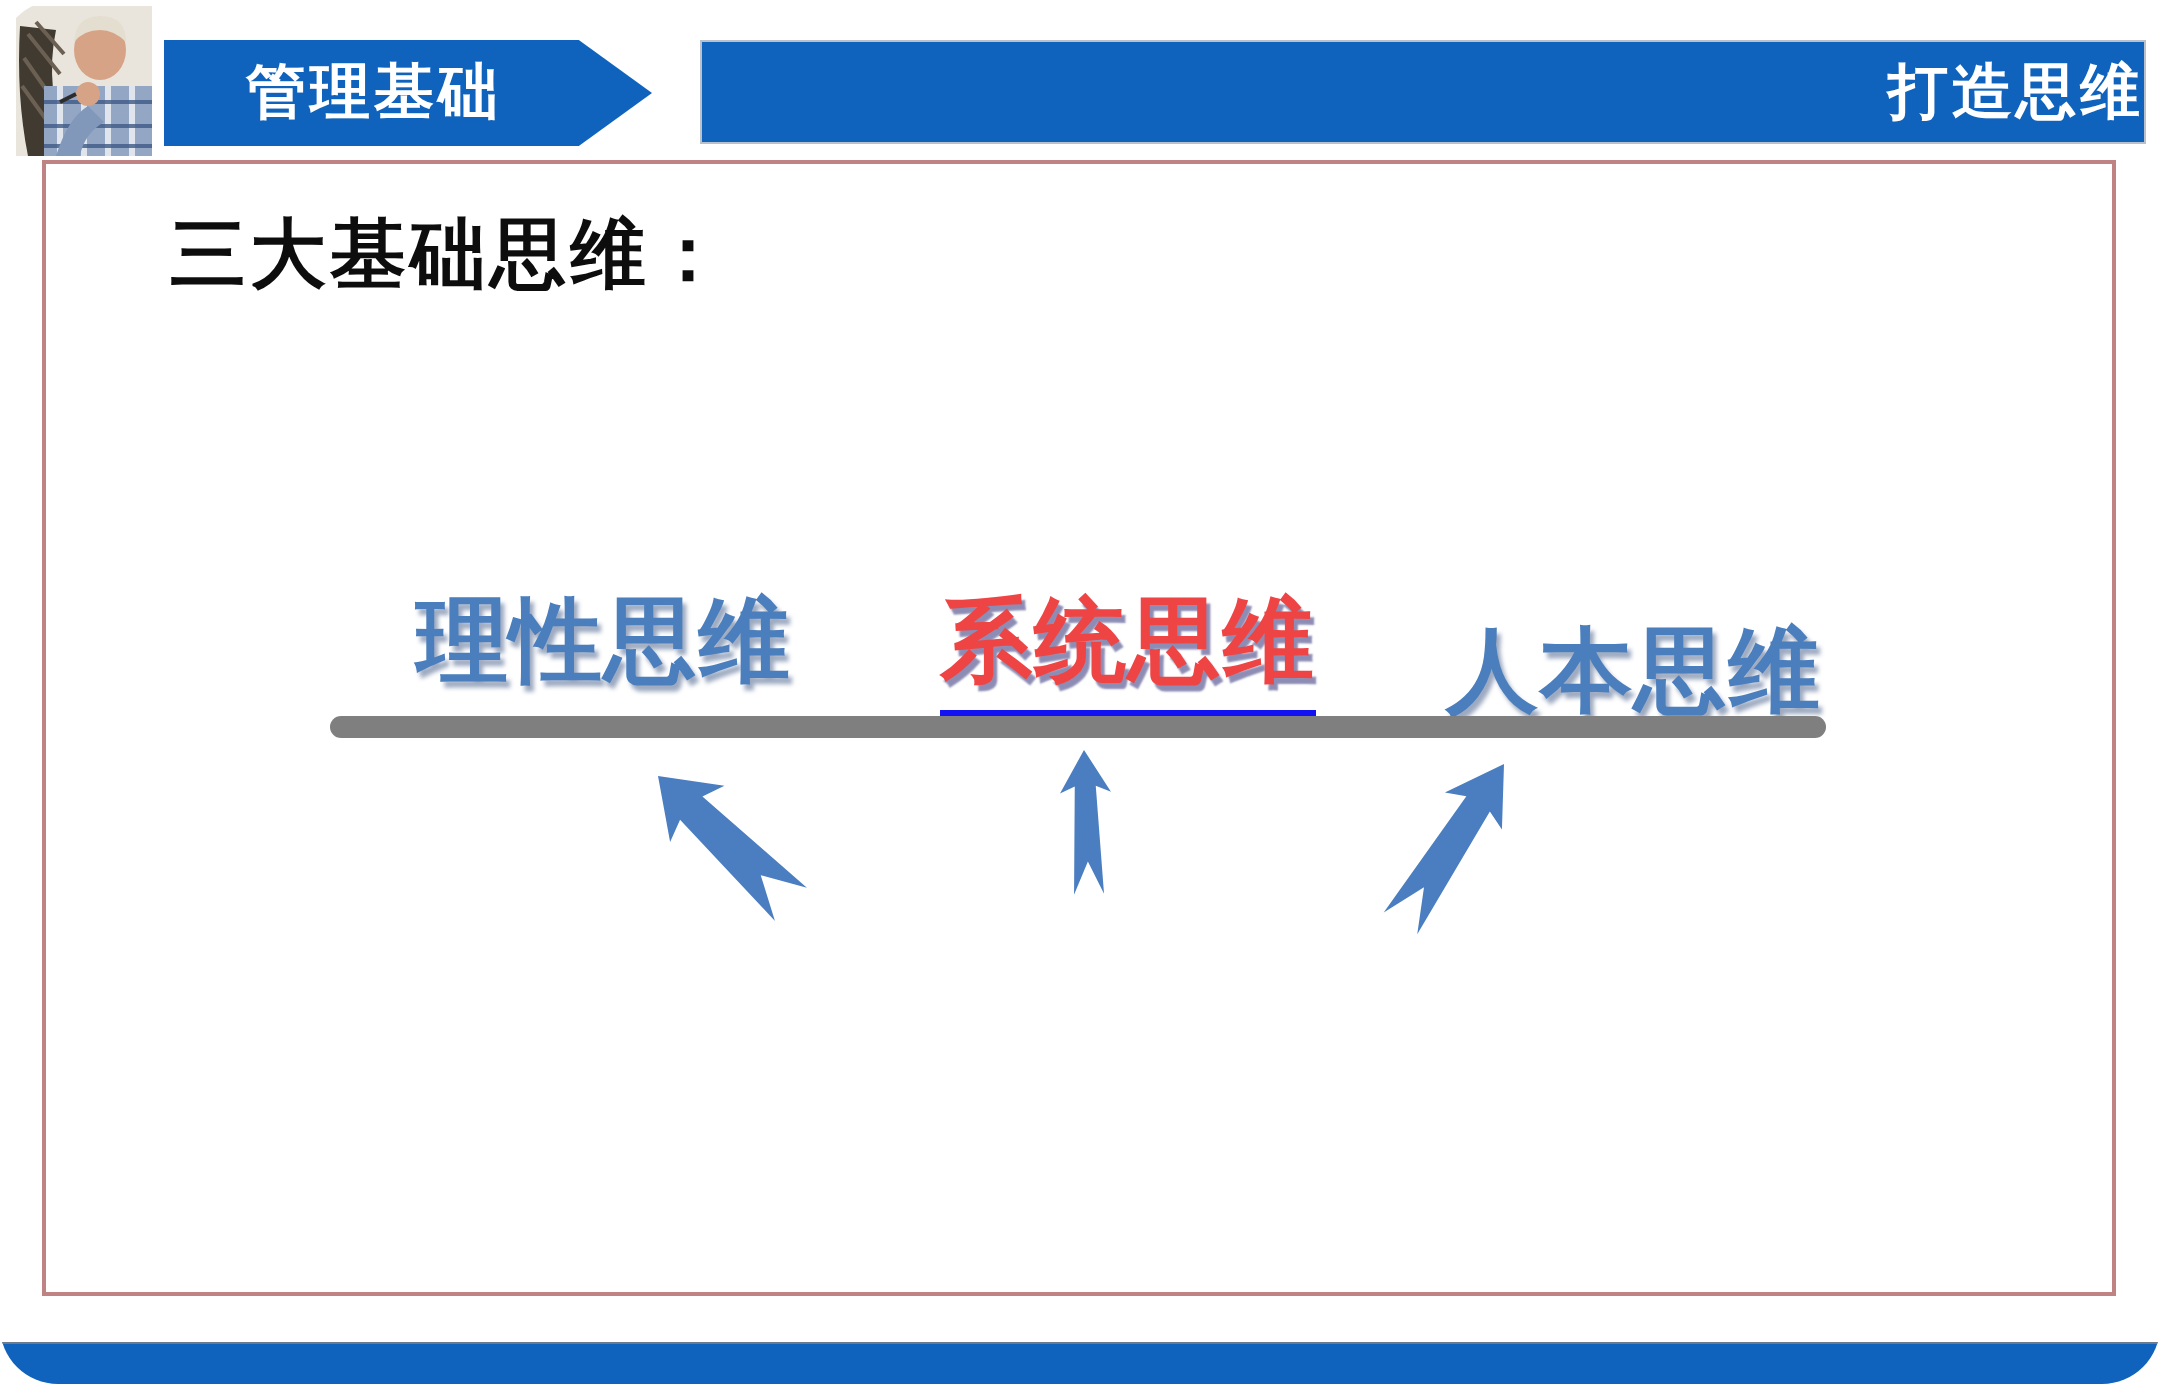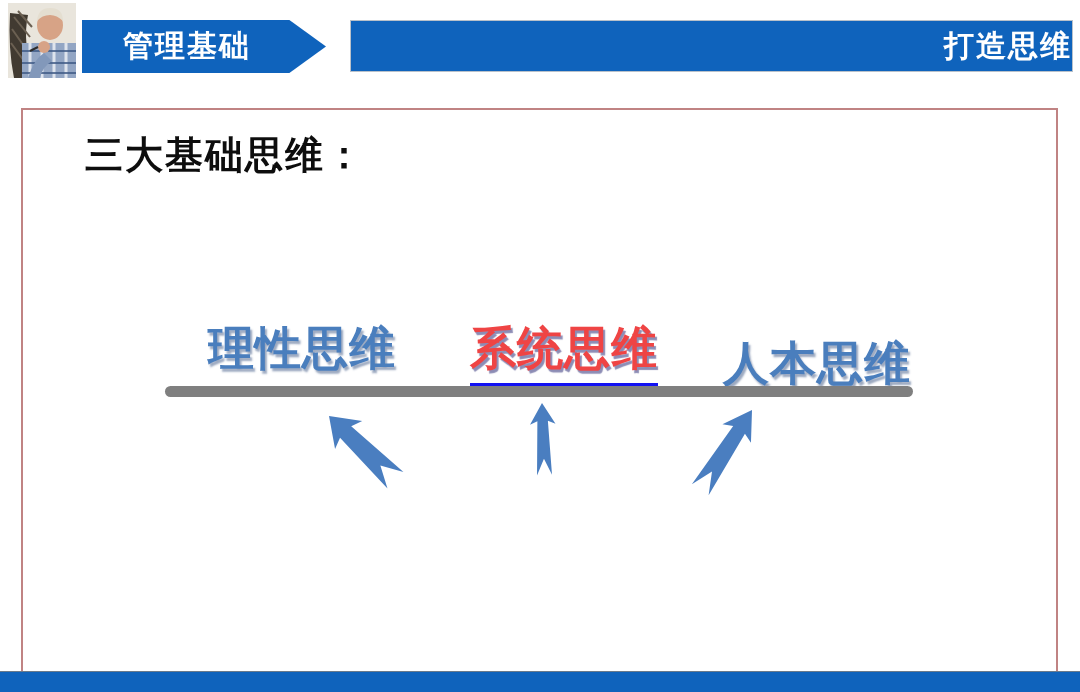--- a/index.html
+++ b/index.html
@@ -1,17 +1,17 @@
 <!DOCTYPE html>
 <html><head>
 <meta charset="utf-8">
 <style>
   html,body{margin:0;padding:0;background:#ffffff;}
   body{font-family:"Liberation Sans","DejaVu Sans",sans-serif;}
-  .stage{position:relative;width:1080px;height:692px;background:#ffffff;overflow:hidden;}
+  .stage{position:relative;width:1080px;height:692px;background:#ffffff;overflow:hidden;border-radius:29px;}
 
   
   .portrait{position:absolute;left:8px;top:3px;width:68px;height:75px;overflow:hidden;}
   .chip-primary{
     position:absolute;left:82px;top:20px;width:244px;height:53px;
     background:#0f63bc;
     clip-path:polygon(0 0,85% 0,100% 50%,85% 100%,0 100%);
     display:flex;align-items:center;justify-content:center;
     color:#ffffff;font-size:30px;font-weight:bold;letter-spacing:2px;
     padding-right:34px;box-sizing:border-box;
@@ -20,21 +20,21 @@
     position:absolute;left:350px;top:20px;width:723px;height:52px;
     background:#0f63bc;border:1px solid #b9c1ca;box-sizing:border-box;
     display:flex;align-items:center;
     color:#ffffff;font-size:30px;font-weight:bold;letter-spacing:2px;
     padding-left:63px;
     justify-content:flex-end;
   }
 
   
   .slide-box{
-    position:absolute;left:21px;top:108px;width:1037px;height:568px;
+    position:absolute;left:21px;top:80px;width:1037px;height:568px;
     background:#ffffff;border:2px solid #c08383;box-sizing:border-box;
   }
   .slide-title{
     position:absolute;left:62px;top:20px;
     font-size:38px;font-weight:bold;color:#0d0d0d;letter-spacing:2px;
   }
   .term{
     position:absolute;top:208px;transform:translateX(-50%);
     font-size:46px;font-weight:bold;white-space:nowrap;letter-spacing:1px;
   }

